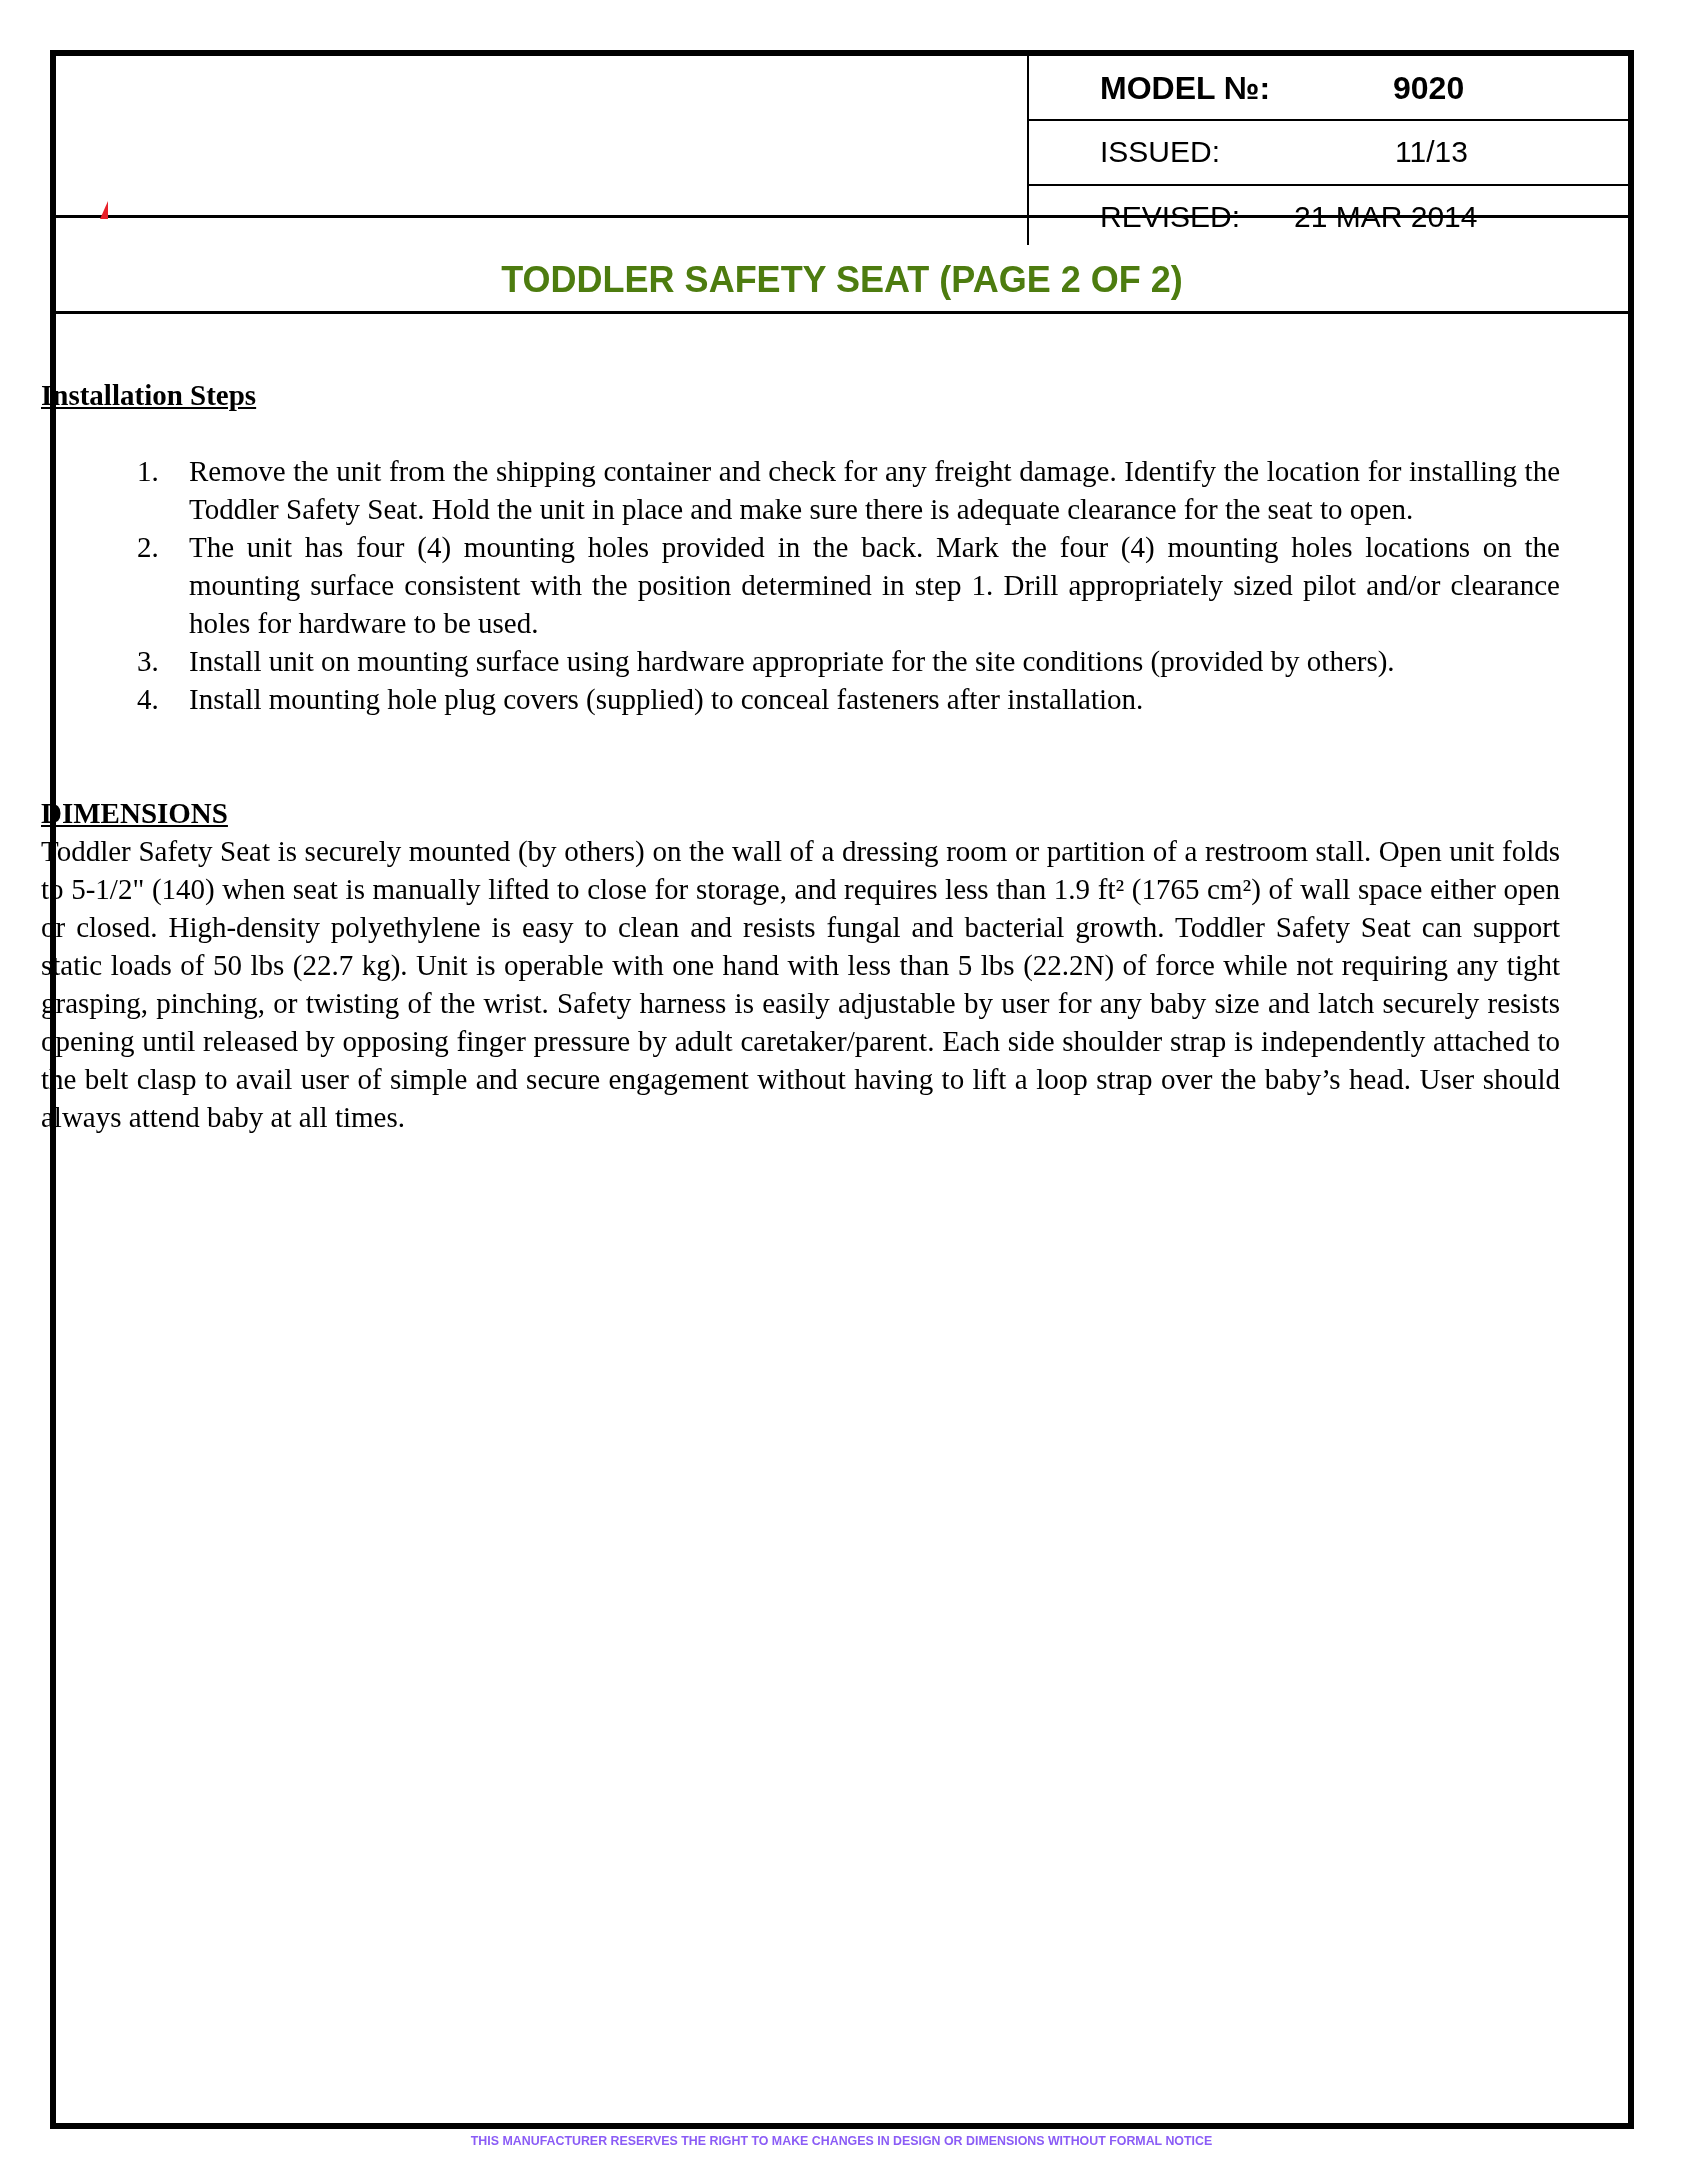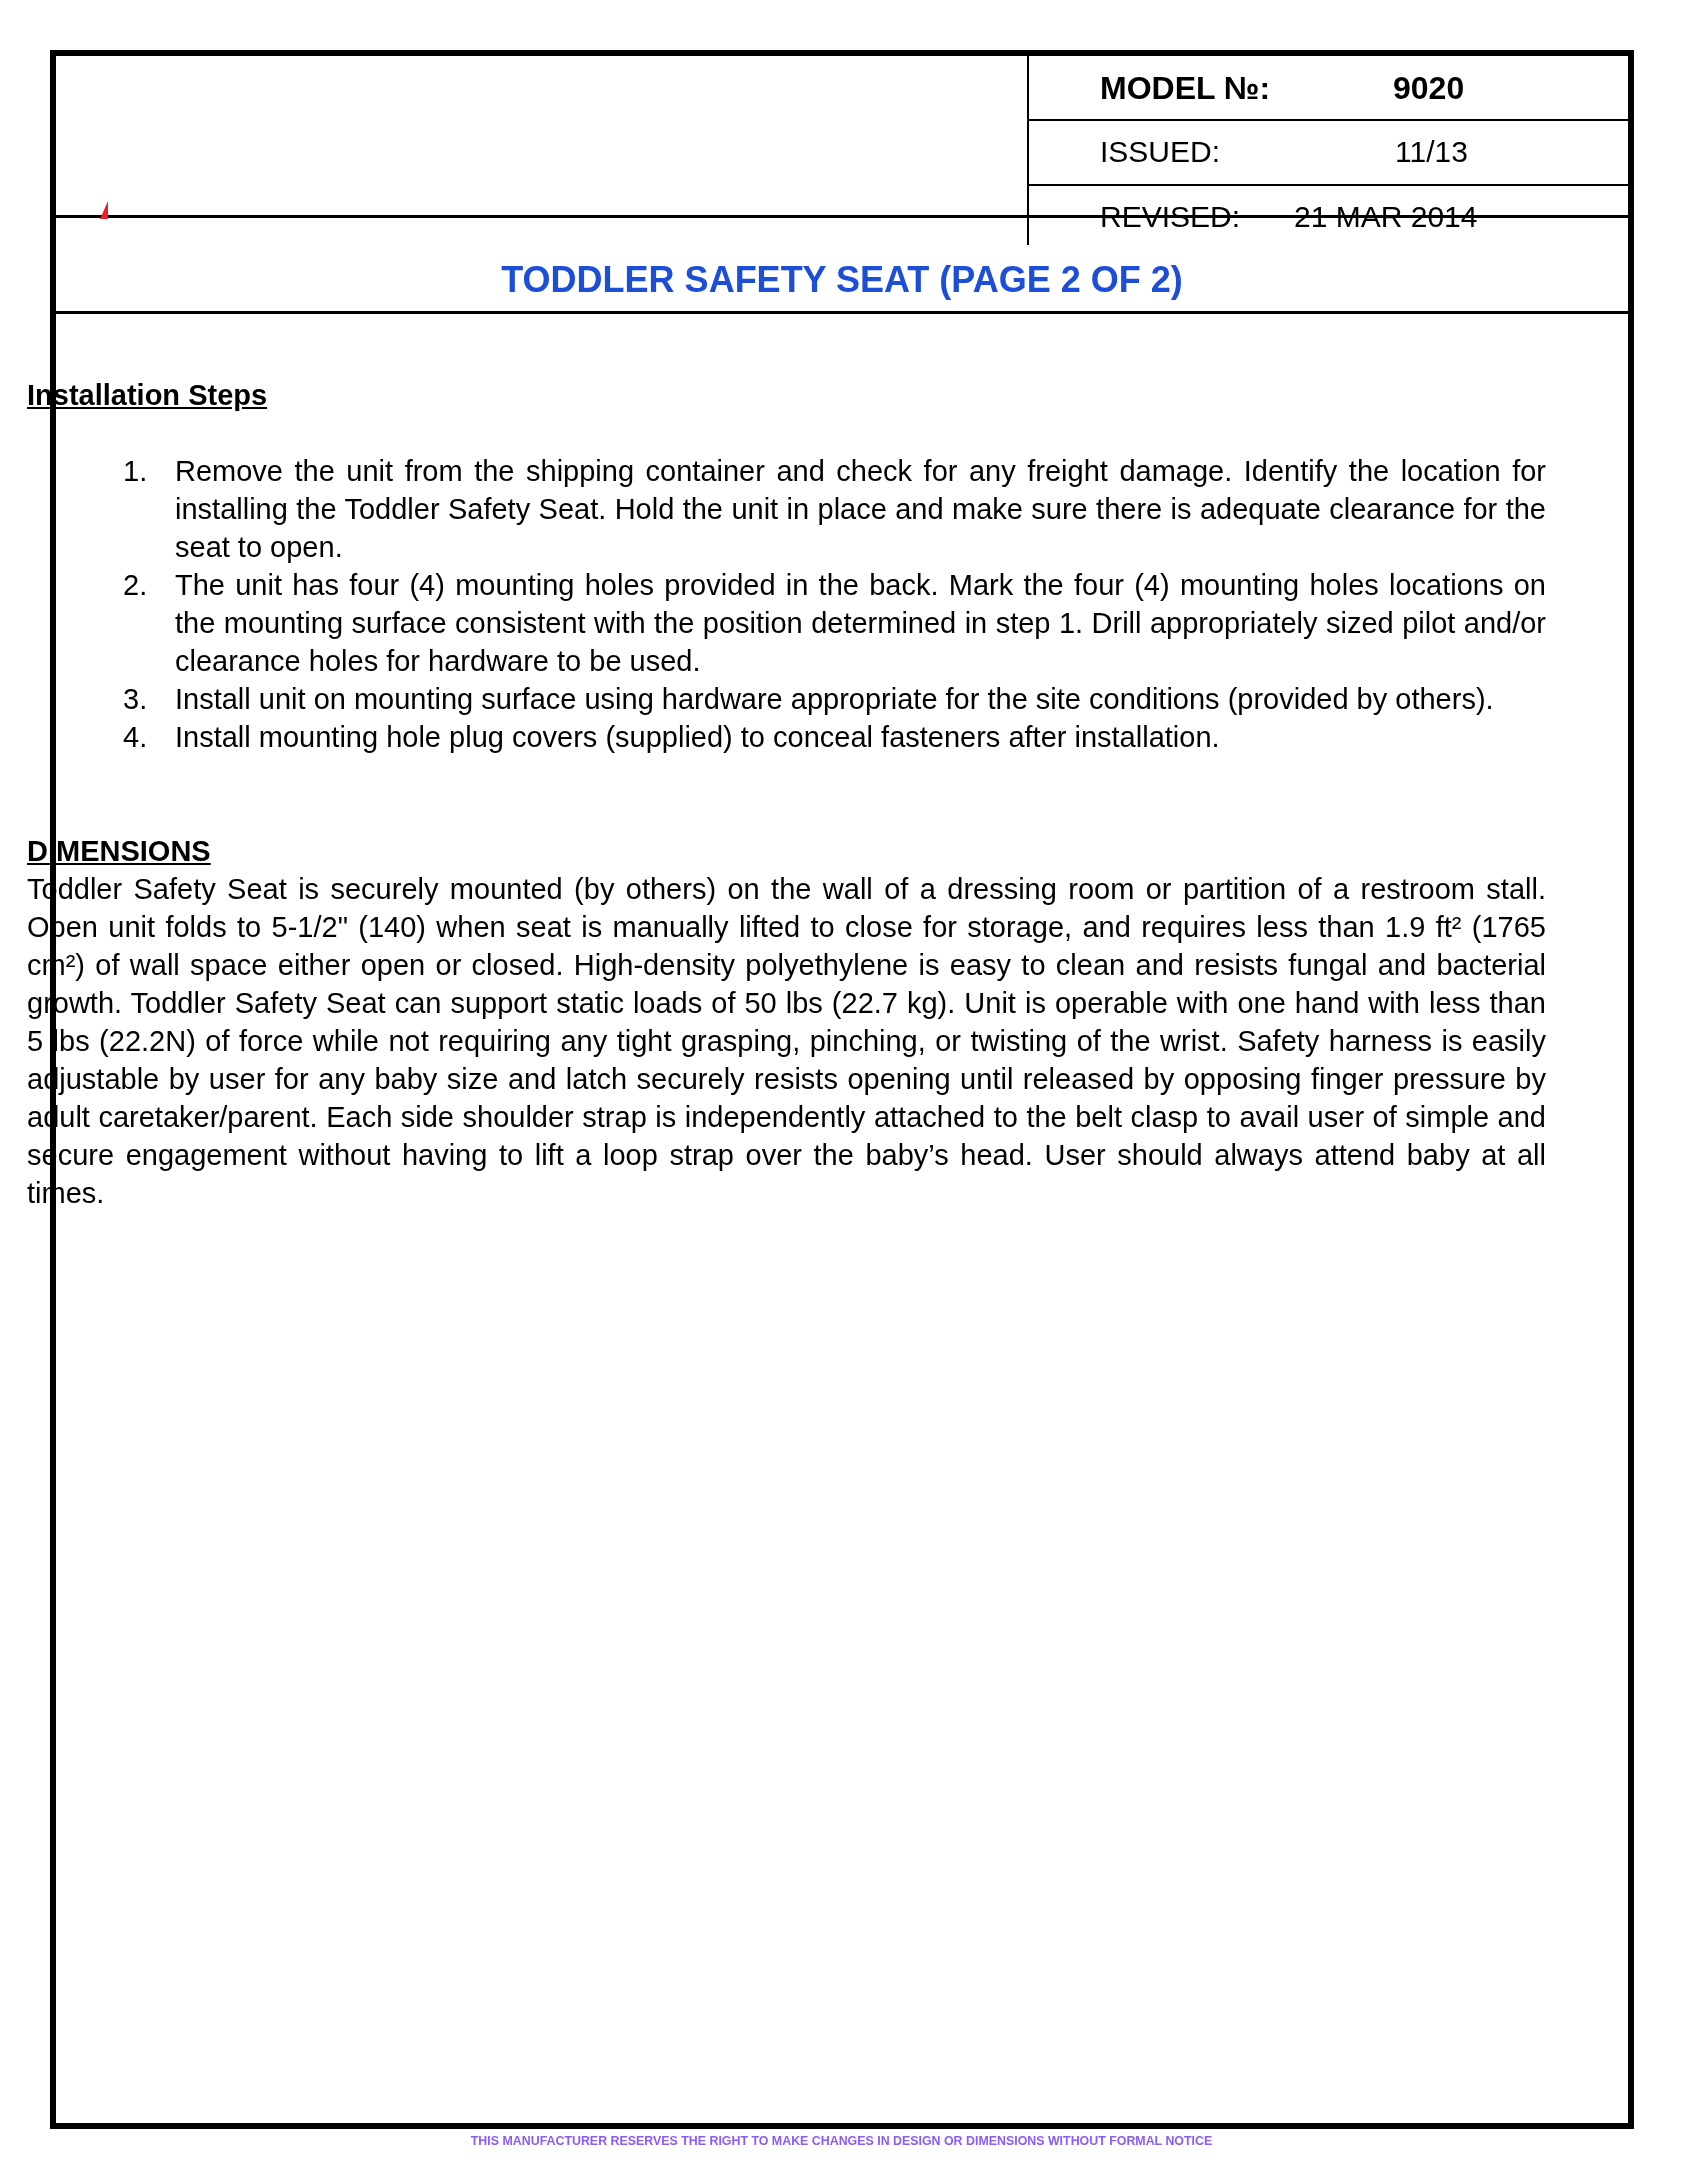--- a/index.html
+++ b/index.html
@@ -28,25 +28,25 @@
   .info-row:last-child { border-bottom: none; padding-left: 20px; }
   .info-row .lbl { position: absolute; left: 71px; top: 14px; }
   .info-row .val { position: absolute; left: 366px; top: 14px; }
   .info-row.model { font-weight: bold; font-size: 32px; }
   .info-row.model .val { left: 364px; text-align: right; }
   .info-row.revised .val { left: 265px; }
   .title-row {
     position: absolute; left: 0; top: 192px; width: 1572px; height: 66px;
     border-bottom: 3px solid #000; box-sizing: border-box;
     text-align: center; font-family: "Liberation Sans", sans-serif; font-weight: bold;
-    font-size: 36px; line-height: 63px; color: #1d4ed8;
+    font-size: 36px; line-height: 63px; color: #4d7c0f;
   }
   .body {
-    position: absolute; left: 27px; top: 376px; width: 1519px;
-    font-family: Liberation Sans, sans-serif; font-size: 29px; line-height: 38px; color: #000;
+    position: absolute; left: 41px; top: 376px; width: 1519px;
+    font-family: Liberation Serif, serif; font-size: 29px; line-height: 38px; color: #000;
   }
   .sec-title { font-weight: bold; text-decoration: underline; display: block; }
   .steps { margin: 38px 0 0 0; padding: 0; list-style: none; }
   .steps li { position: relative; padding-left: 148px; text-align: justify; }
   .steps li .num { position: absolute; left: 96px; top: 0; }
   .op-title { margin-top: 76px; }
   .op-text { text-align: justify; }
   .footer {
     position: absolute; left: 0; top: 2129px; width: 1683px; text-align: center;
     font-family: "Liberation Sans", sans-serif; font-weight: bold; font-size: 12.4px; color: #8b5cf6;

